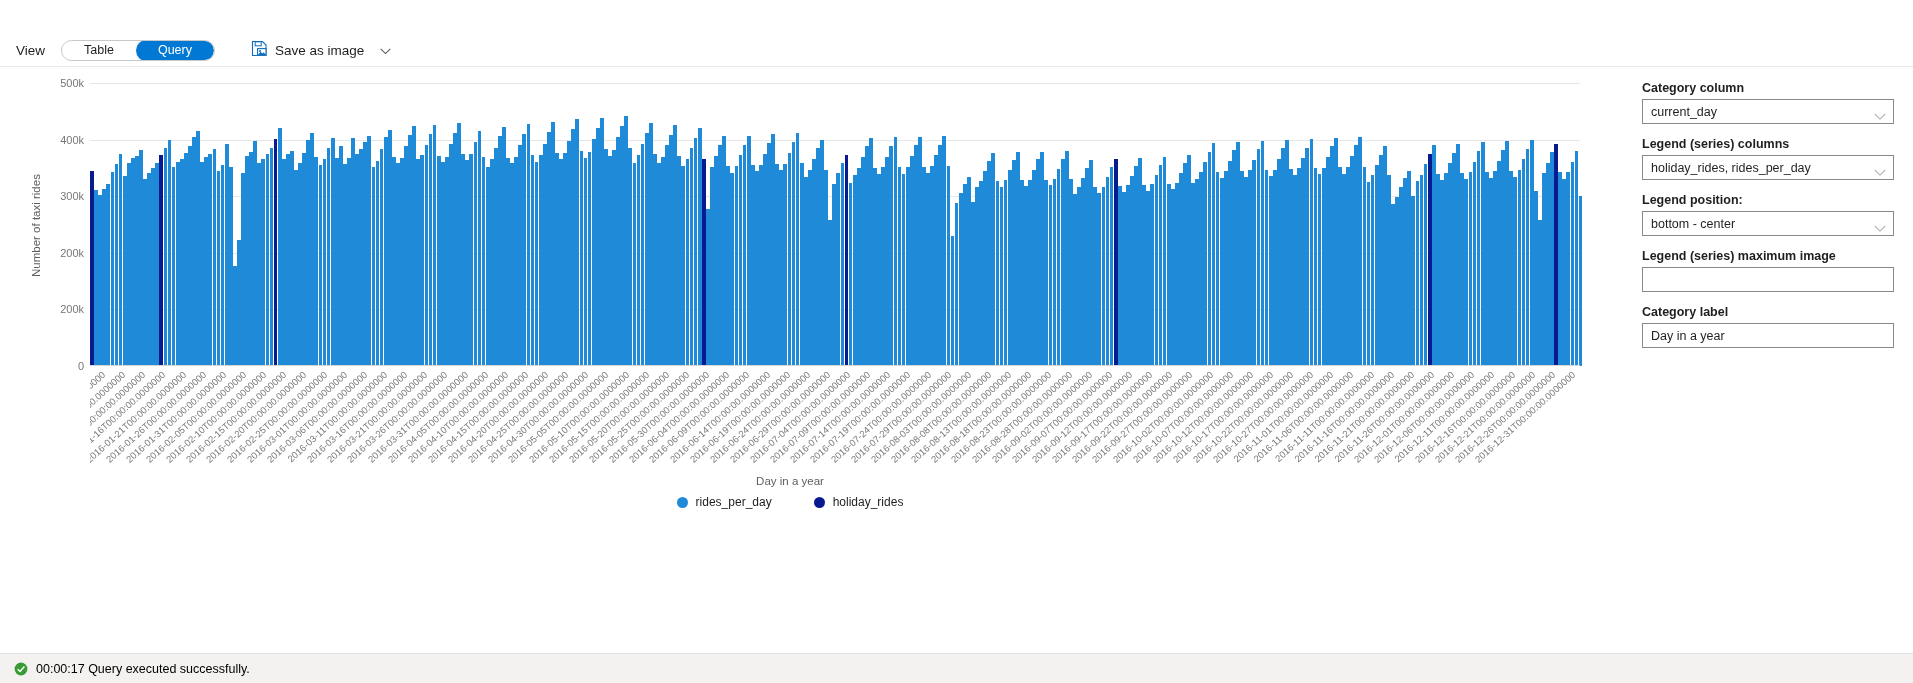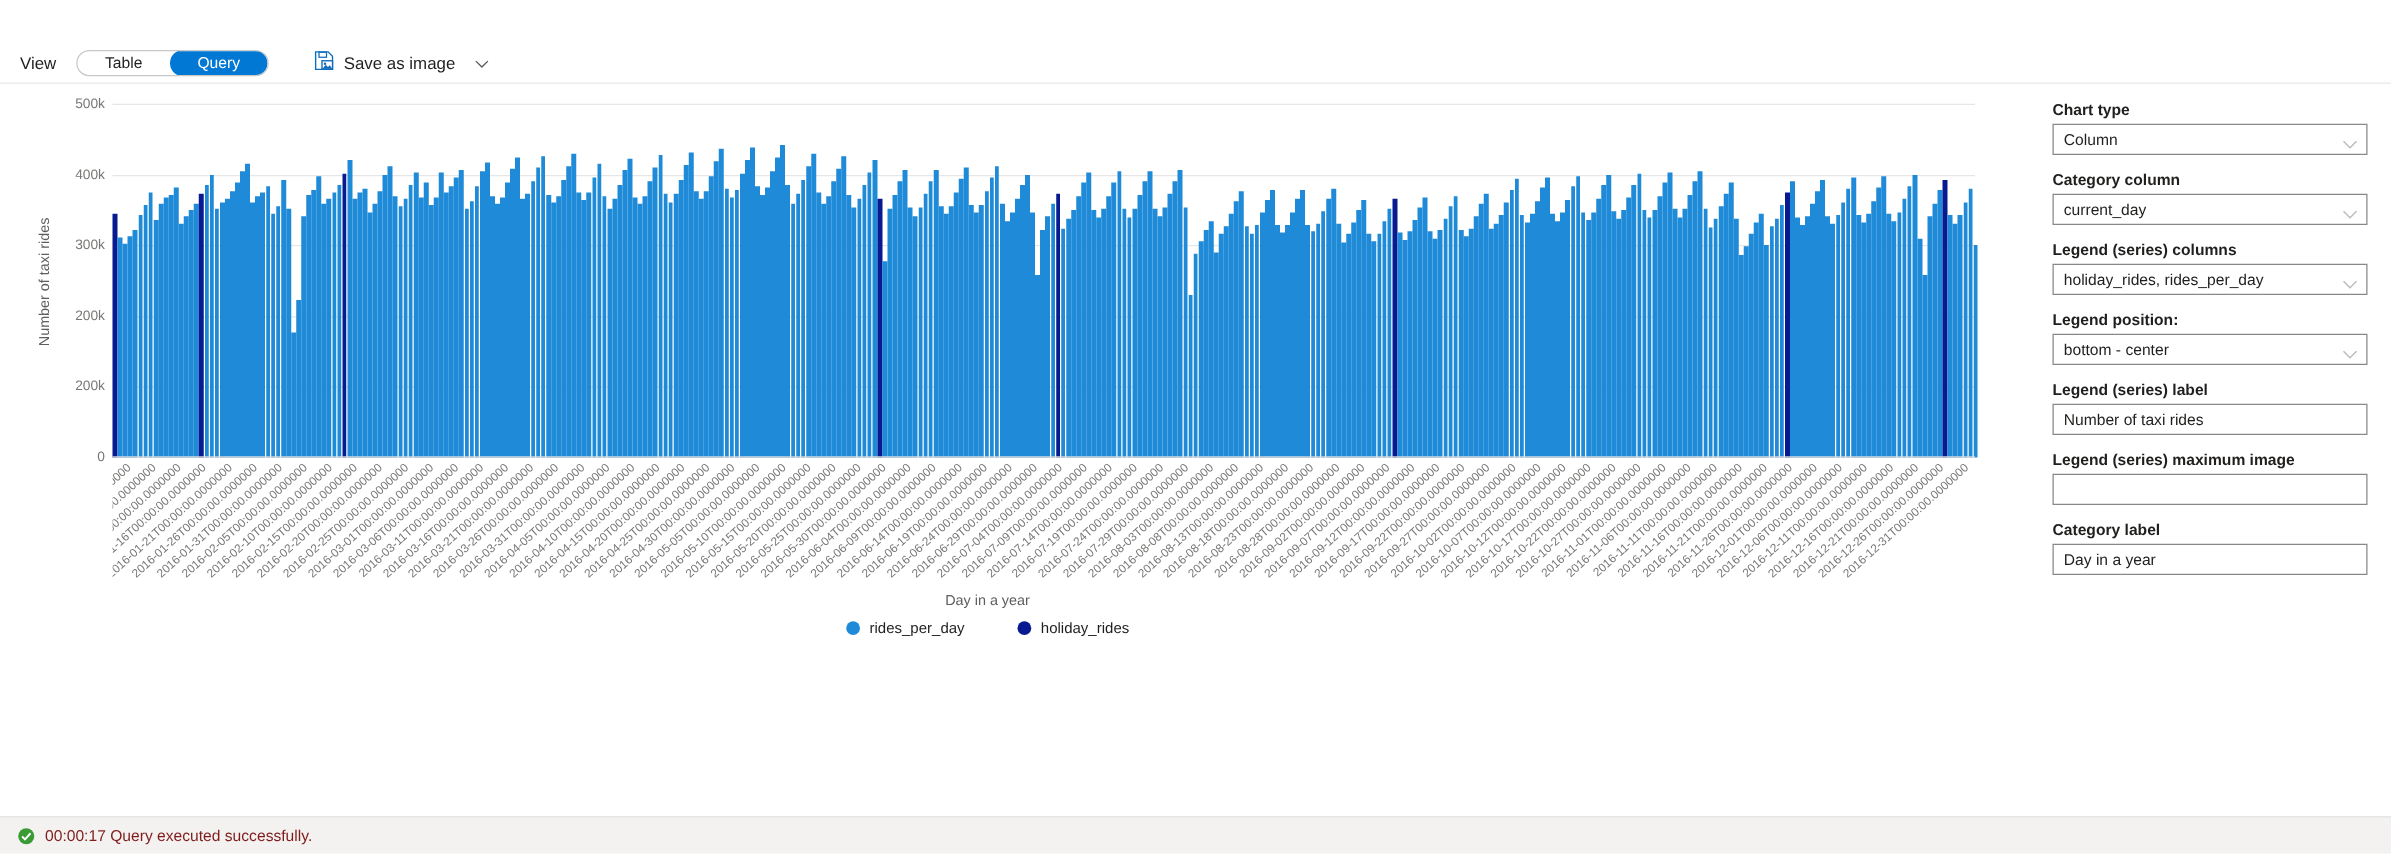--- a/index.html
+++ b/index.html
@@ -121,21 +121,21 @@
   }
   .ctrl .chev-dn { position:absolute; right:7px; top:7px; }
   .ctrl.input .ctrl-value { width:244px; }
 
   
   .statusbar {
     position:absolute; left:0; bottom:0; width:1913px; height:30px;
     background:#f3f2f1; border-top:1px solid #e1e1e1;
     display:flex; align-items:center; padding-left:14px; gap:8px;
   }
-  .status-text { font-size:12.5px; color:#7f1d1d; }
+  .status-text { font-size:12.5px; color:#000000; }
   .check { width:14px; height:14px; }
 </style>
 </head>
 <body>
 
 <div class="app">
 
 
   <div class="toolbar">
     <span class="view-label">View</span>
@@ -642,29 +642,20 @@
         </div>
         <div class="legend-item">
           <span class="legend-dot" style="background: rgb(8, 26, 143);"></span>
           <span class="legend-text">holiday_rides</span>
         </div>
       </div>
   </div>
 
   <div class="settings" id="settings">
       <div class="field">
-        <span class="field-label">Chart type</span>
-        <div class="ctrl">
-          <span class="ctrl-value">Column</span>
-          <span class="chev-dn"><svg width="12" height="8" viewBox="0 0 12 8">
-              <path d="M0.8 1 L6 6.2 L11.2 1" fill="none" stroke="#bcbcbc" stroke-width="1.2"></path>
-            </svg></span>
-        </div>
-      </div>
-      <div class="field">
         <span class="field-label">Category column</span>
         <div class="ctrl">
           <span class="ctrl-value">current_day</span>
           <span class="chev-dn"><svg width="12" height="8" viewBox="0 0 12 8">
               <path d="M0.8 1 L6 6.2 L11.2 1" fill="none" stroke="#bcbcbc" stroke-width="1.2"></path>
             </svg></span>
         </div>
       </div>
       <div class="field">
         <span class="field-label">Legend (series) columns</span>
@@ -675,26 +666,20 @@
             </svg></span>
         </div>
       </div>
       <div class="field">
         <span class="field-label">Legend position:</span>
         <div class="ctrl">
           <span class="ctrl-value">bottom - center</span>
           <span class="chev-dn"><svg width="12" height="8" viewBox="0 0 12 8">
               <path d="M0.8 1 L6 6.2 L11.2 1" fill="none" stroke="#bcbcbc" stroke-width="1.2"></path>
             </svg></span>
-        </div>
-      </div>
-      <div class="field">
-        <span class="field-label">Legend (series) label</span>
-        <div class="ctrl input">
-          <span class="ctrl-value">Number of taxi rides</span>
         </div>
       </div>
       <div class="field">
         <span class="field-label">Legend (series) maximum image</span>
         <div class="ctrl input">
           <span class="ctrl-value"></span>
         </div>
       </div>
       <div class="field">
         <span class="field-label">Category label</span>

